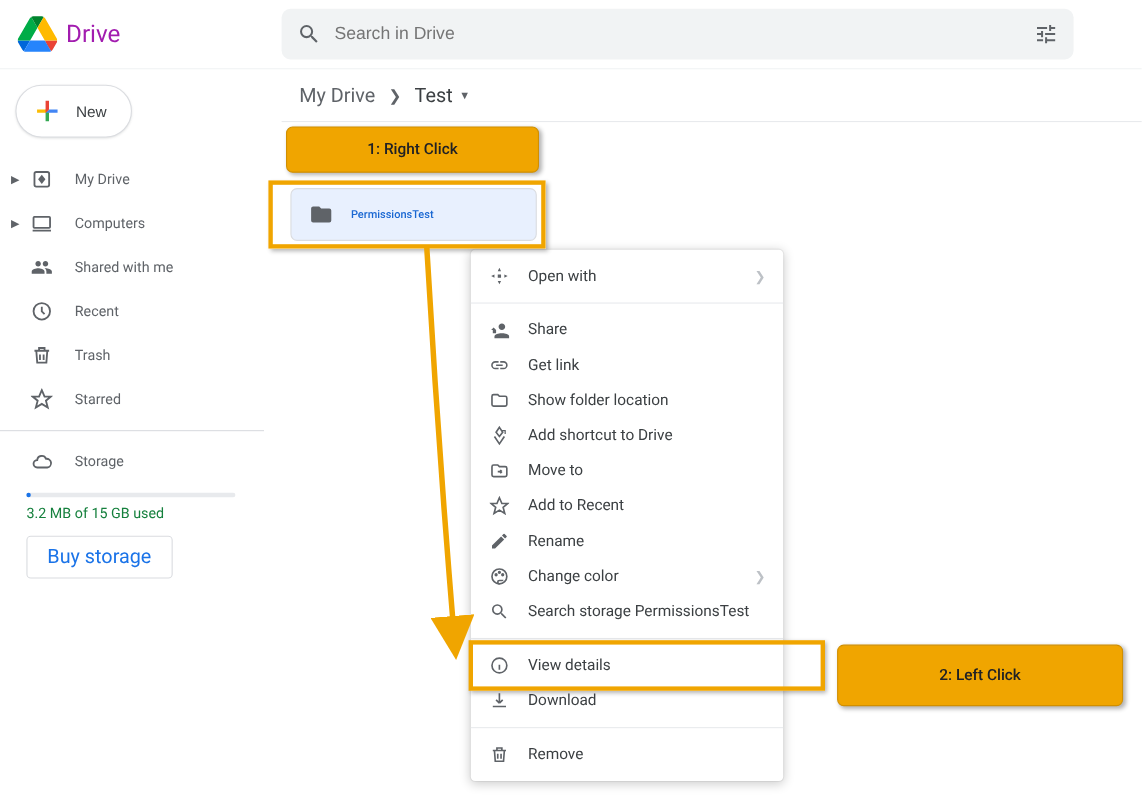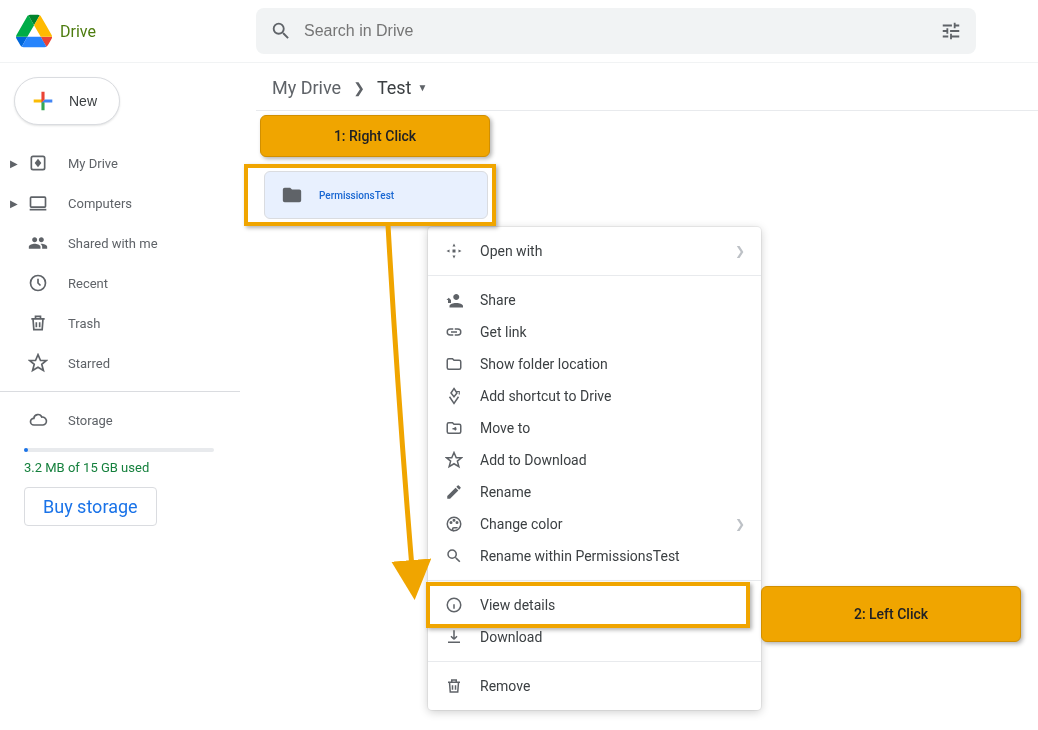--- a/index.html
+++ b/index.html
@@ -26,22 +26,22 @@
     display: flex;
     align-items: center;
     width: 240px;
   }
   .drive-logo {
     width: 36px;
     height: 36px;
     margin-right: 8px;
   }
   .logo-text {
-    font-size: 16px;
-    color: #4d7c0f;
+    font-size: 22px;
+    color: #a21caf;
   }
   .search-bar {
     flex: 1;
     max-width: 720px;
     height: 46px;
     background: #f1f3f4;
     border-radius: 8px;
     display: flex;
     align-items: center;
     padding: 0 14px;
@@ -173,21 +173,21 @@
     gap: 16px;
   }
   .folder-icon { color: #5f6368; }
   .folder-name { color: #1967d2; font-size: 10px; font-weight: 500; }
 
   
   .context-menu {
     position: absolute;
     top: 227px;
     left: 428px;
-    width: 333px;
+    width: 284px;
     background: #fff;
     border-radius: 4px;
     box-shadow: 0 2px 10px rgba(0,0,0,0.2), 0 0 0 1px rgba(0,0,0,0.05);
     padding: 8px 0;
     z-index: 5;
   }
   .menu-item {
     display: flex;
     align-items: center;
     height: 32px;
@@ -448,21 +448,21 @@
         </svg>
     </span>
     <span>Move to</span>
   </div>
   <div class="menu-item">
     <span class="menu-icon">
       <svg width="18" height="18" viewBox="0 0 24 24" fill="none" stroke="currentColor" stroke-width="2">
           <path d="M12 2l3 7h7l-5.5 4.5 2 7.5L12 17l-6.5 4 2-7.5L2 9h7z"></path>
         </svg>
     </span>
-    <span>Add to Download</span>
+    <span>Add to Recent</span>
   </div>
   <div class="menu-item">
     <span class="menu-icon">
       <svg width="18" height="18" viewBox="0 0 24 24" fill="currentColor">
           <path d="M3 17.25V21h3.75L17.81 9.94l-3.75-3.75zM20.71 7.04a1 1 0 000-1.41l-2.34-2.34a1 1 0 00-1.41 0l-1.83 1.83 3.75 3.75z"></path>
         </svg>
     </span>
     <span>Rename</span>
   </div>
   <div class="menu-item">
@@ -478,21 +478,21 @@
     <span>Change color</span>
     <span class="spacer"></span>
     <span class="menu-chev">❯</span>
   </div>
   <div class="menu-item">
     <span class="menu-icon">
       <svg width="18" height="18" viewBox="0 0 24 24" fill="currentColor">
           <path d="M15.5 14h-.79l-.28-.27A6.47 6.47 0 0016 9.5 6.5 6.5 0 109.5 16c1.61 0 3.09-.59 4.23-1.57l.27.28v.79l5 4.99L20.49 19zm-6 0C7.01 14 5 11.99 5 9.5S7.01 5 9.5 5 14 7.01 14 9.5 11.99 14 9.5 14"></path>
         </svg>
     </span>
-    <span>Rename within PermissionsTest</span>
+    <span>Search storage PermissionsTest</span>
   </div>
   <div class="menu-divider"></div>
   <div class="menu-item">
     <span class="menu-icon">
       <svg width="18" height="18" viewBox="0 0 24 24" fill="none" stroke="currentColor" stroke-width="2">
           <circle cx="12" cy="12" r="9"></circle>
           <path d="M12 8h.01M11 12h1v4h1"></path>
         </svg>
     </span>
     <span>View details</span>

